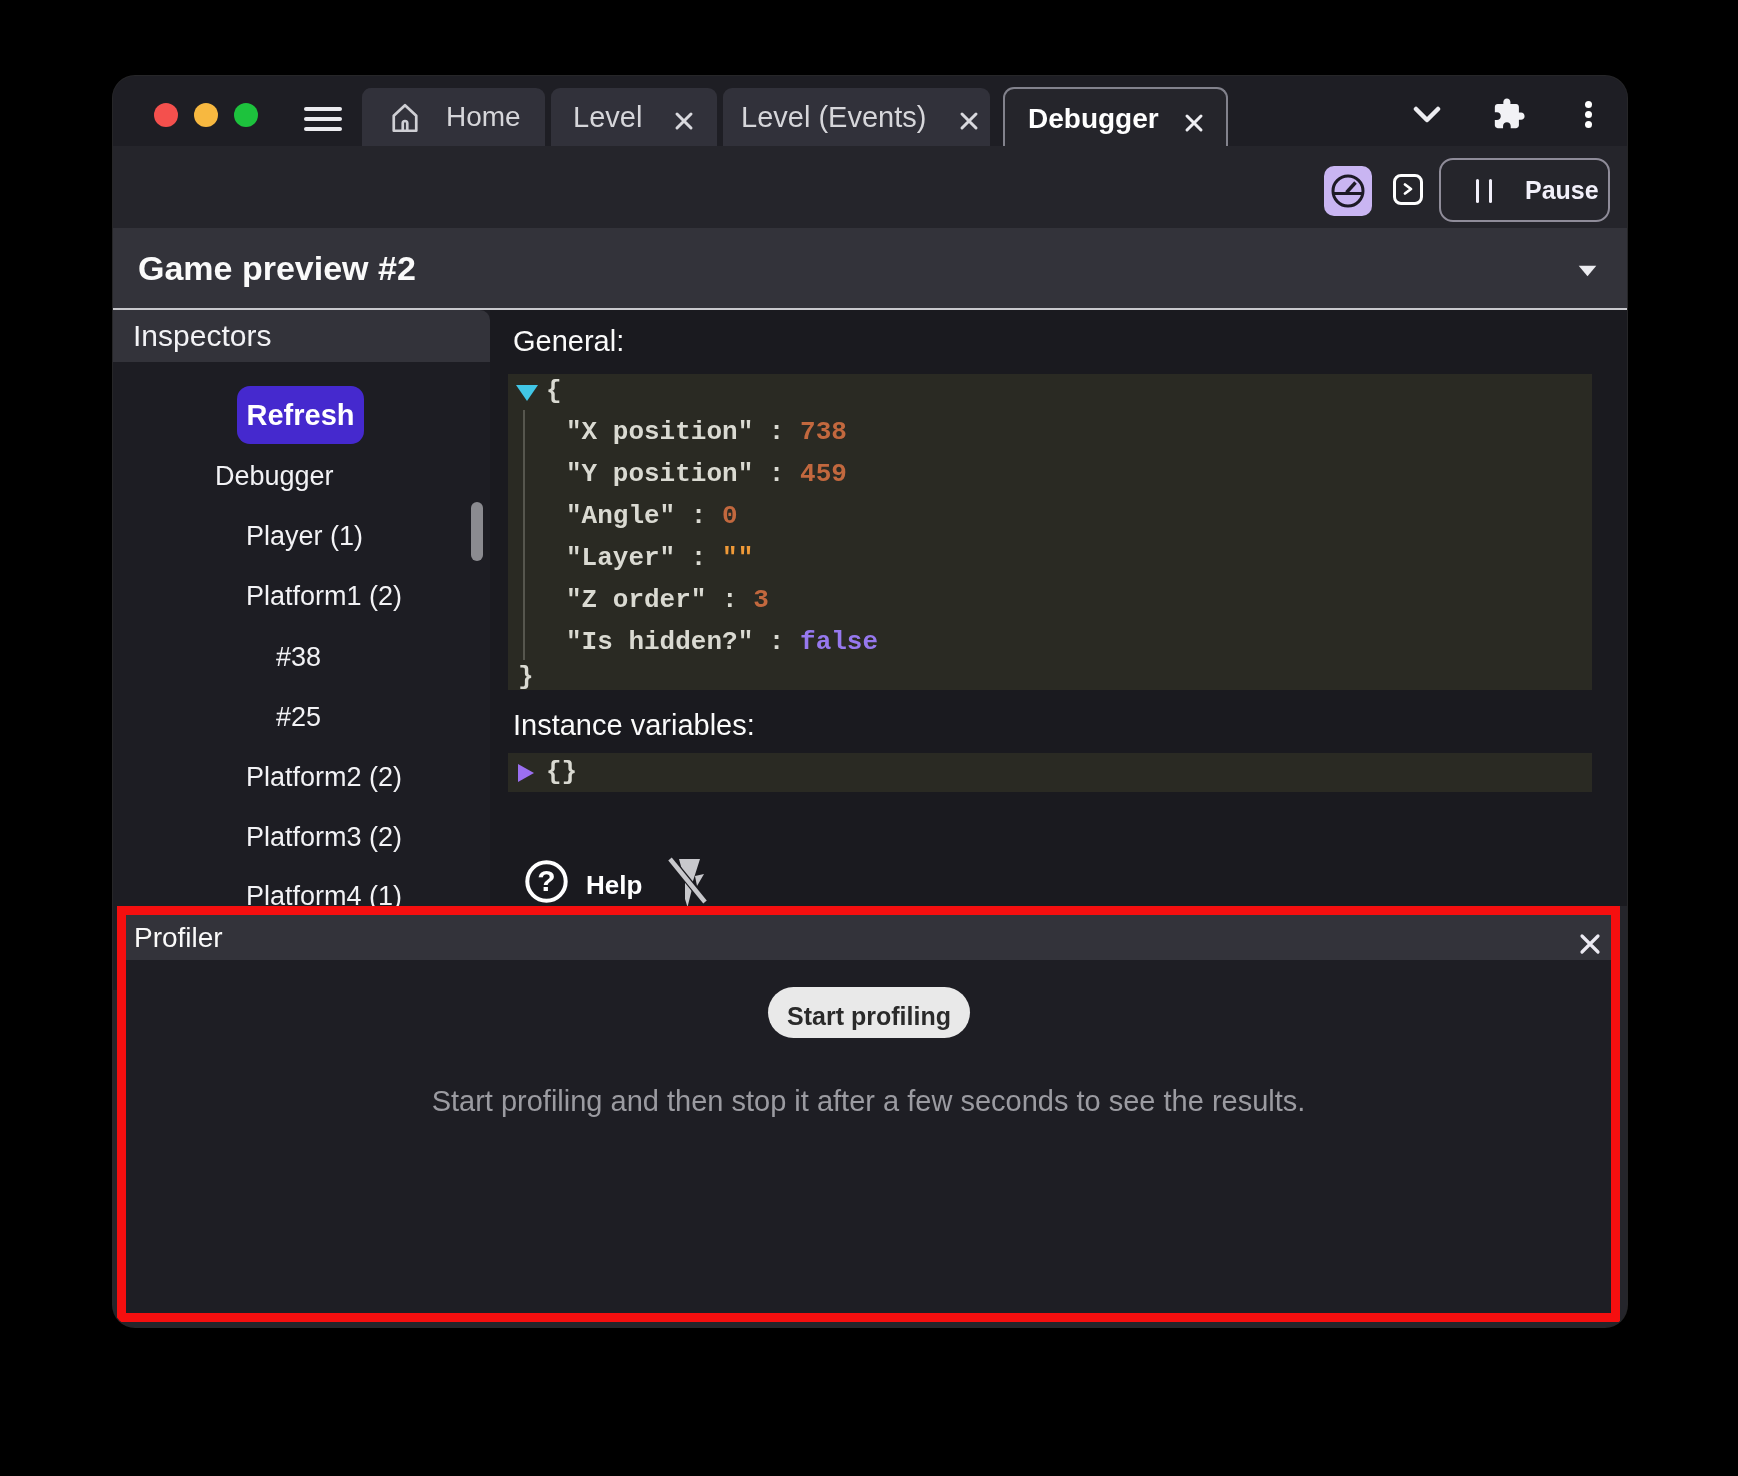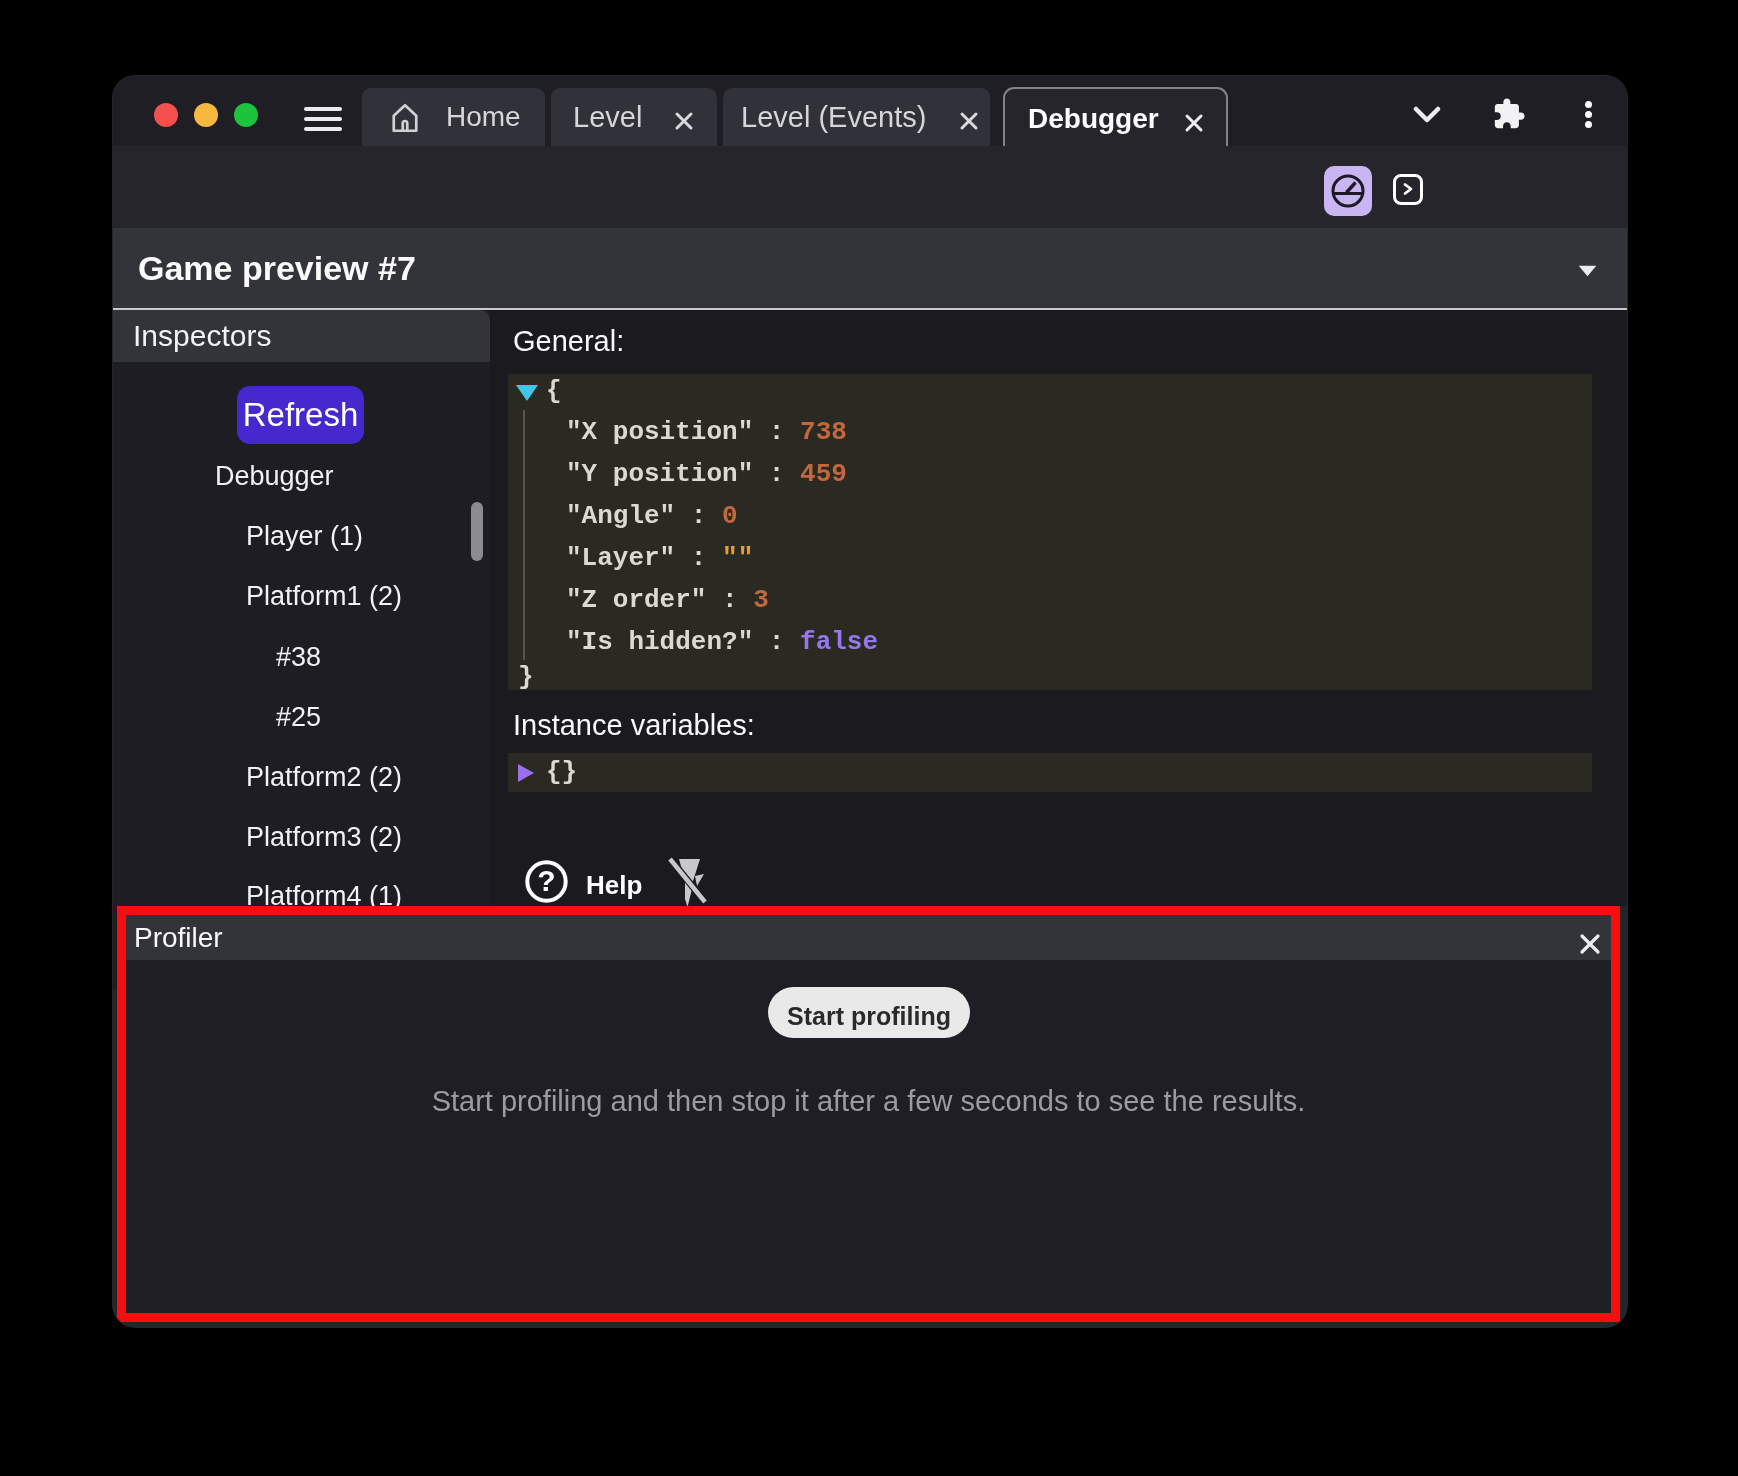--- a/index.html
+++ b/index.html
@@ -23,21 +23,21 @@
   .vc { position:absolute; top:50%; transform:translateY(-50%); white-space:nowrap; }
   .toolbar { position:absolute; left:0; top:70px; width:1514px; height:82px; background:#25252b; }
   .gamerow { position:absolute; left:0; top:152px; width:1514px; height:82px; background:#33333a;
     border-bottom:2px solid #c9c9cd; }
   .leftpanel { position:absolute; left:0; top:234px; width:377px; height:680px; background:#1d1d23; }
   .insphdr { position:absolute; left:0; top:0; width:377px; height:52px; background:#33333a;
     border-radius:0 10px 0 0; }
   .rightpanel { position:absolute; left:377px; top:234px; width:1137px; height:596px; background:#1a1a1f; }
   .item { position:absolute; color:#f2f2f5; font-size:27px; white-space:nowrap; }
   .refresh { position:absolute; left:124px; top:76px; width:127px; height:58px; background:#4529ce;
-    border-radius:13px; color:#fff; font-weight:normal; font-size:33px; text-align:center; line-height:58px; }
+    border-radius:13px; color:#fff; font-weight:bold; font-size:29px; text-align:center; line-height:58px; }
   .mono { font-family:"Liberation Mono", monospace; font-size:26px; font-weight:bold; color:#dadad2;
     white-space:pre; }
   .olive { position:absolute; background:#2a2a23; }
   .num { color:#c2683e; } .str { color:#f09a38; } .bool { color:#9678ee; }
   .profiler { position:absolute; left:4px; top:830px; width:1503px; height:416px;
     border:9px solid #f50f0f; background:#1e1e24; }
   .profhdr { position:absolute; left:0; top:0; width:1485px; height:45px; background:#33333a; }
   .startbtn { position:absolute; left:642px; top:72px; width:202px; height:51px; background:#e9e9e9;
     border-radius:29px; color:#2a2a2a; font-weight:bold; font-size:25px; text-align:center; line-height:58px; }
   .profmsg { position:absolute; left:0; top:170px; width:1485px; text-align:center; color:#9b9ba1; font-size:29px; }
@@ -98,24 +98,29 @@
         <circle cx="18" cy="18" r="15" fill="none" stroke="#1d1a26" stroke-width="3"></circle>
         <line x1="3.5" y1="20.5" x2="32.5" y2="20.5" stroke="#1d1a26" stroke-width="3"></line>
         <line x1="16.5" y1="19.5" x2="25.5" y2="9.5" stroke="#1d1a26" stroke-width="3.4"></line>
       </svg>
     </div>
     <div class="abs" style="left:1280px; top:28px; width:30px; height:31px; border:3.5px solid #fff; border-radius:8px;">
       <svg class="abs" style="left:5px; top:5px;" width="14" height="14" viewBox="0 0 14 14">
         <path d="M4 2.5 L10 7 L4 11.5" fill="none" stroke="#fff" stroke-width="2.8" stroke-linecap="round" stroke-linejoin="round"></path>
       </svg>
     </div>
+    <div class="abs" style="left:1326px; top:12px; width:171px; height:64px; border:2px solid #8f8c99; border-radius:14px;">
+      <div class="abs" style="left:35px; top:19px; width:3px; height:24px; background:#f2f0fa; border-radius:2px;"></div>
+      <div class="abs" style="left:48px; top:19px; width:3px; height:24px; background:#f2f0fa; border-radius:2px;"></div>
+      <span class="vc" style="left:84px; color:#f2f0fa; font-weight:bold; font-size:25px;">Pause</span>
+    </div>
   </div>
 
   <div class="gamerow">
-    <span class="vc" style="left:25px; color:#fafafa; font-weight:bold; font-size:34px;">Game preview #7</span>
+    <span class="vc" style="left:25px; color:#fafafa; font-weight:bold; font-size:34px;">Game preview #2</span>
     <svg class="abs" style="left:1464px; top:37px;" width="21" height="12" viewBox="0 0 24 15">
       <path d="M1 1 L12 14 L23 1 Z" fill="#ececf0"></path>
     </svg>
   </div>
 
   <div class="leftpanel">
     <div class="insphdr">
       <span class="vc" style="left:20px; color:#f2f2f5; font-size:30px;">Inspectors</span>
     </div>
     <div class="refresh">Refresh</div>

